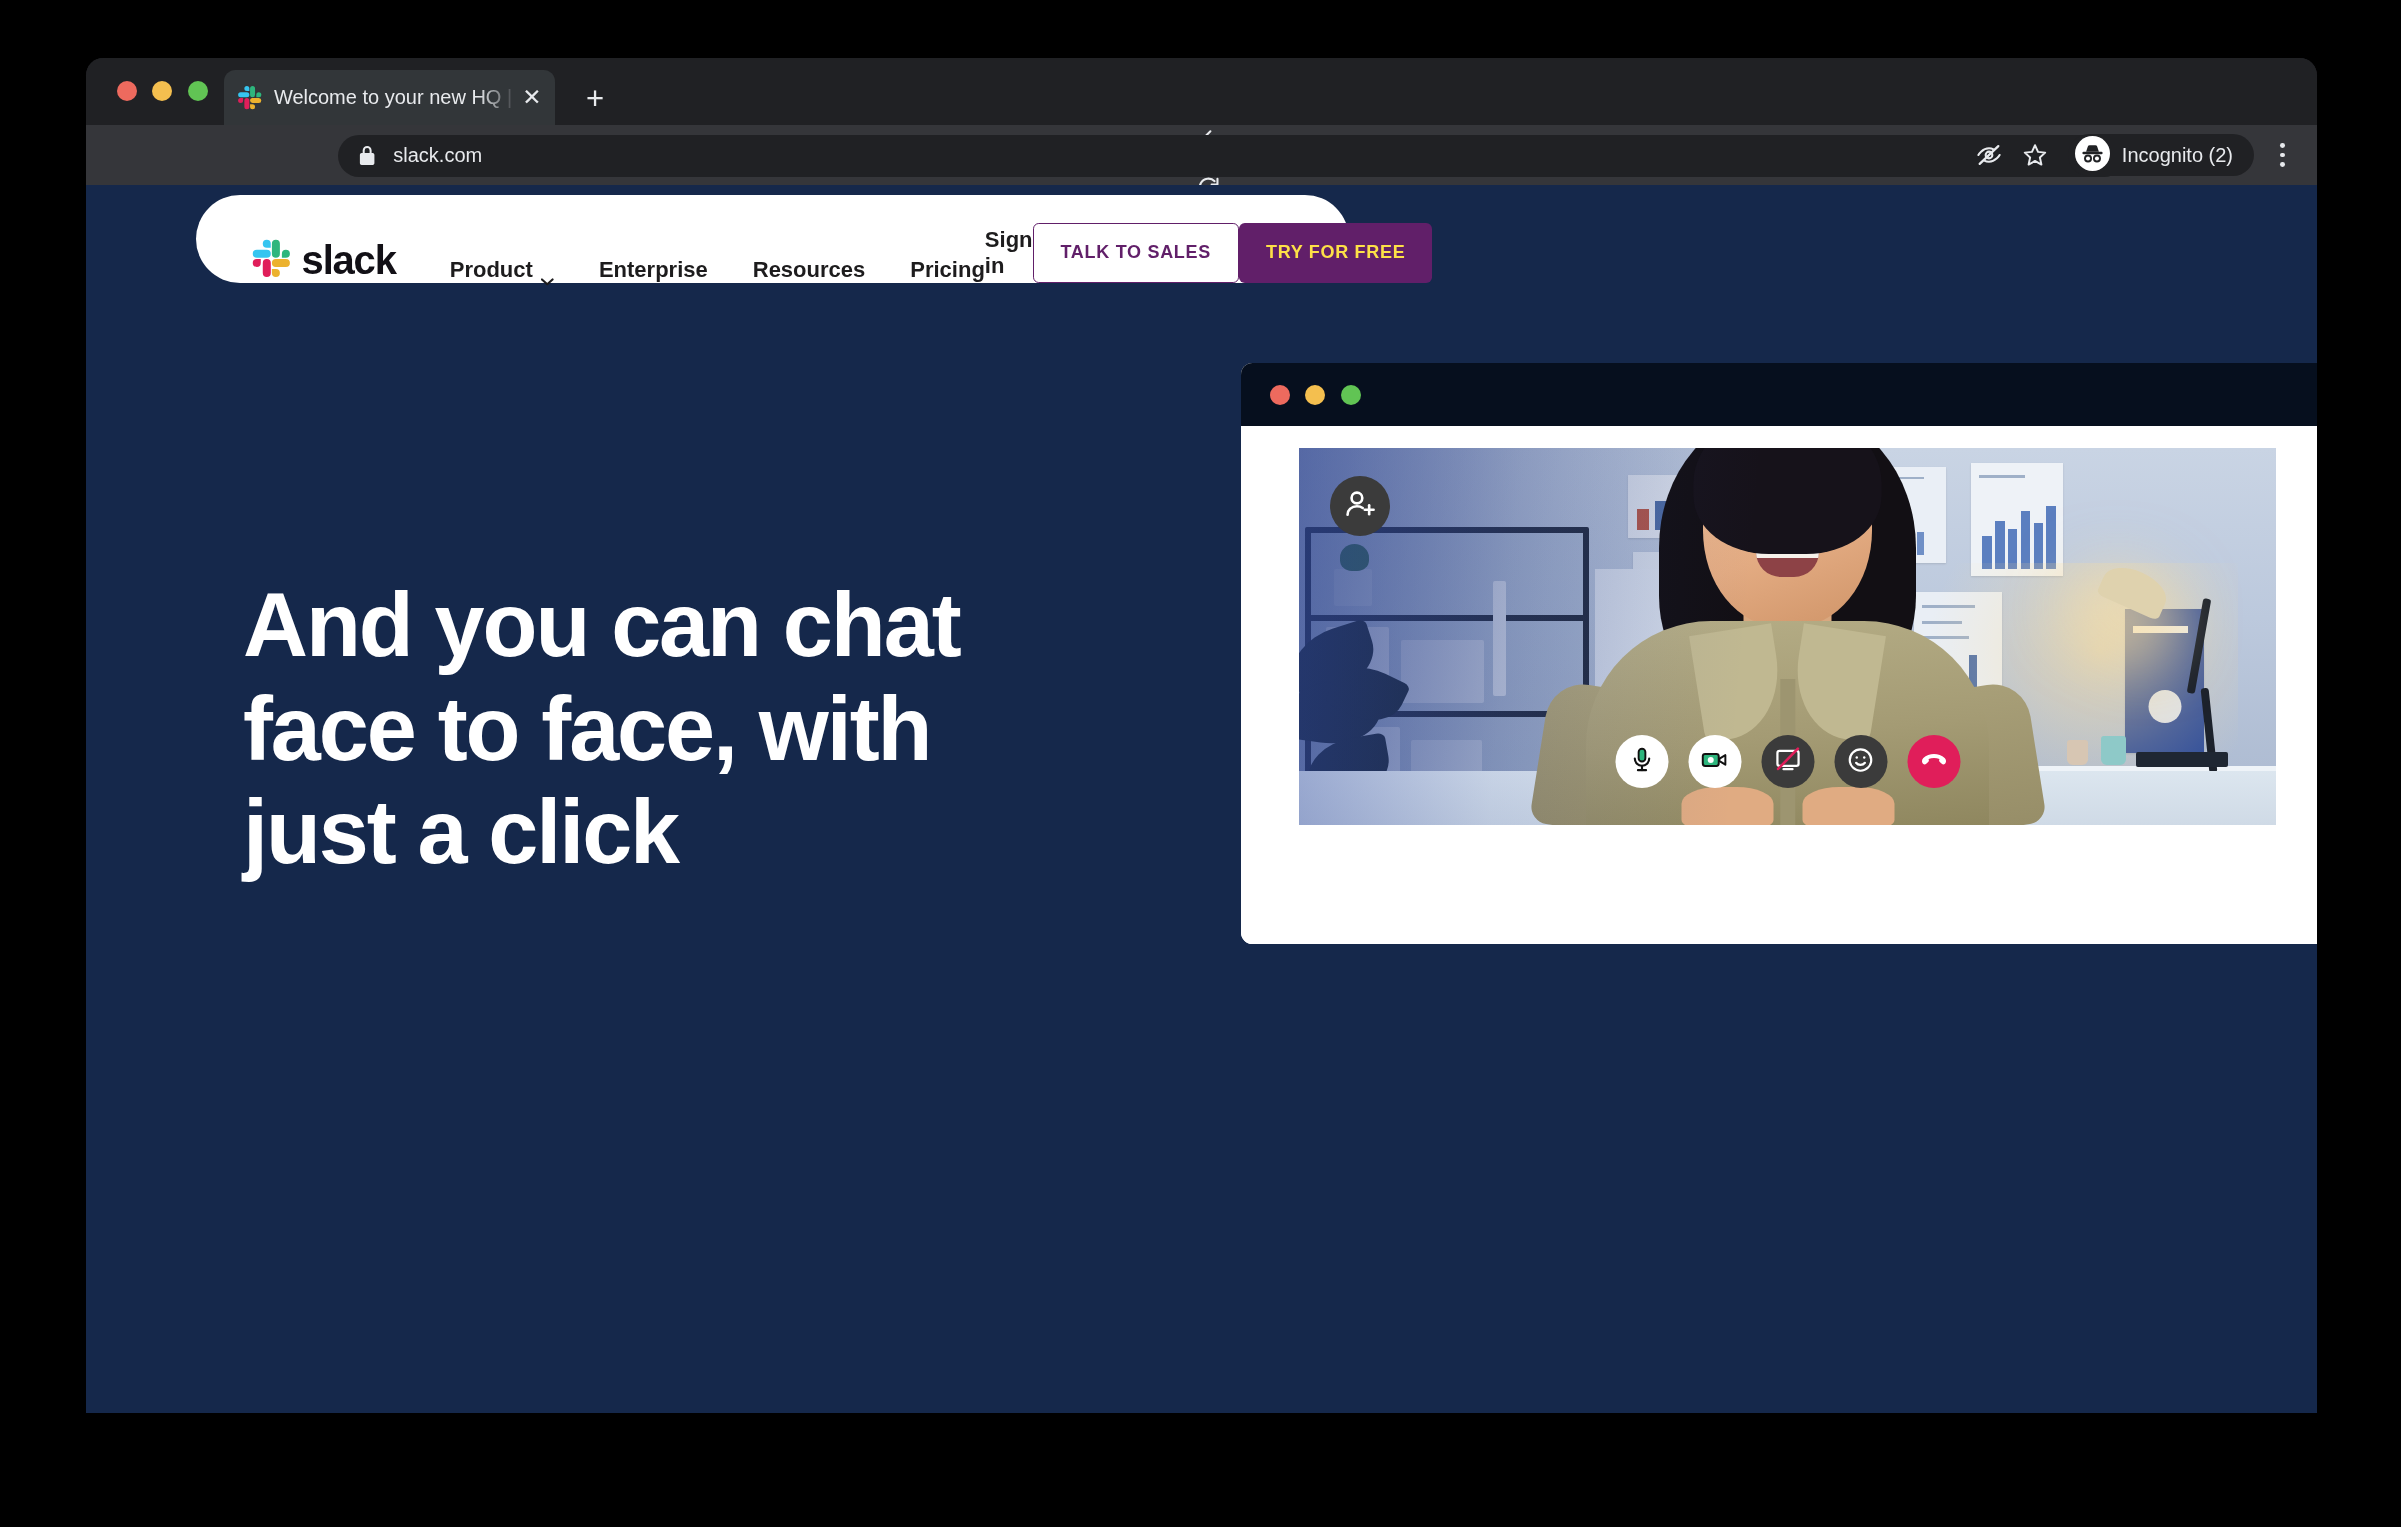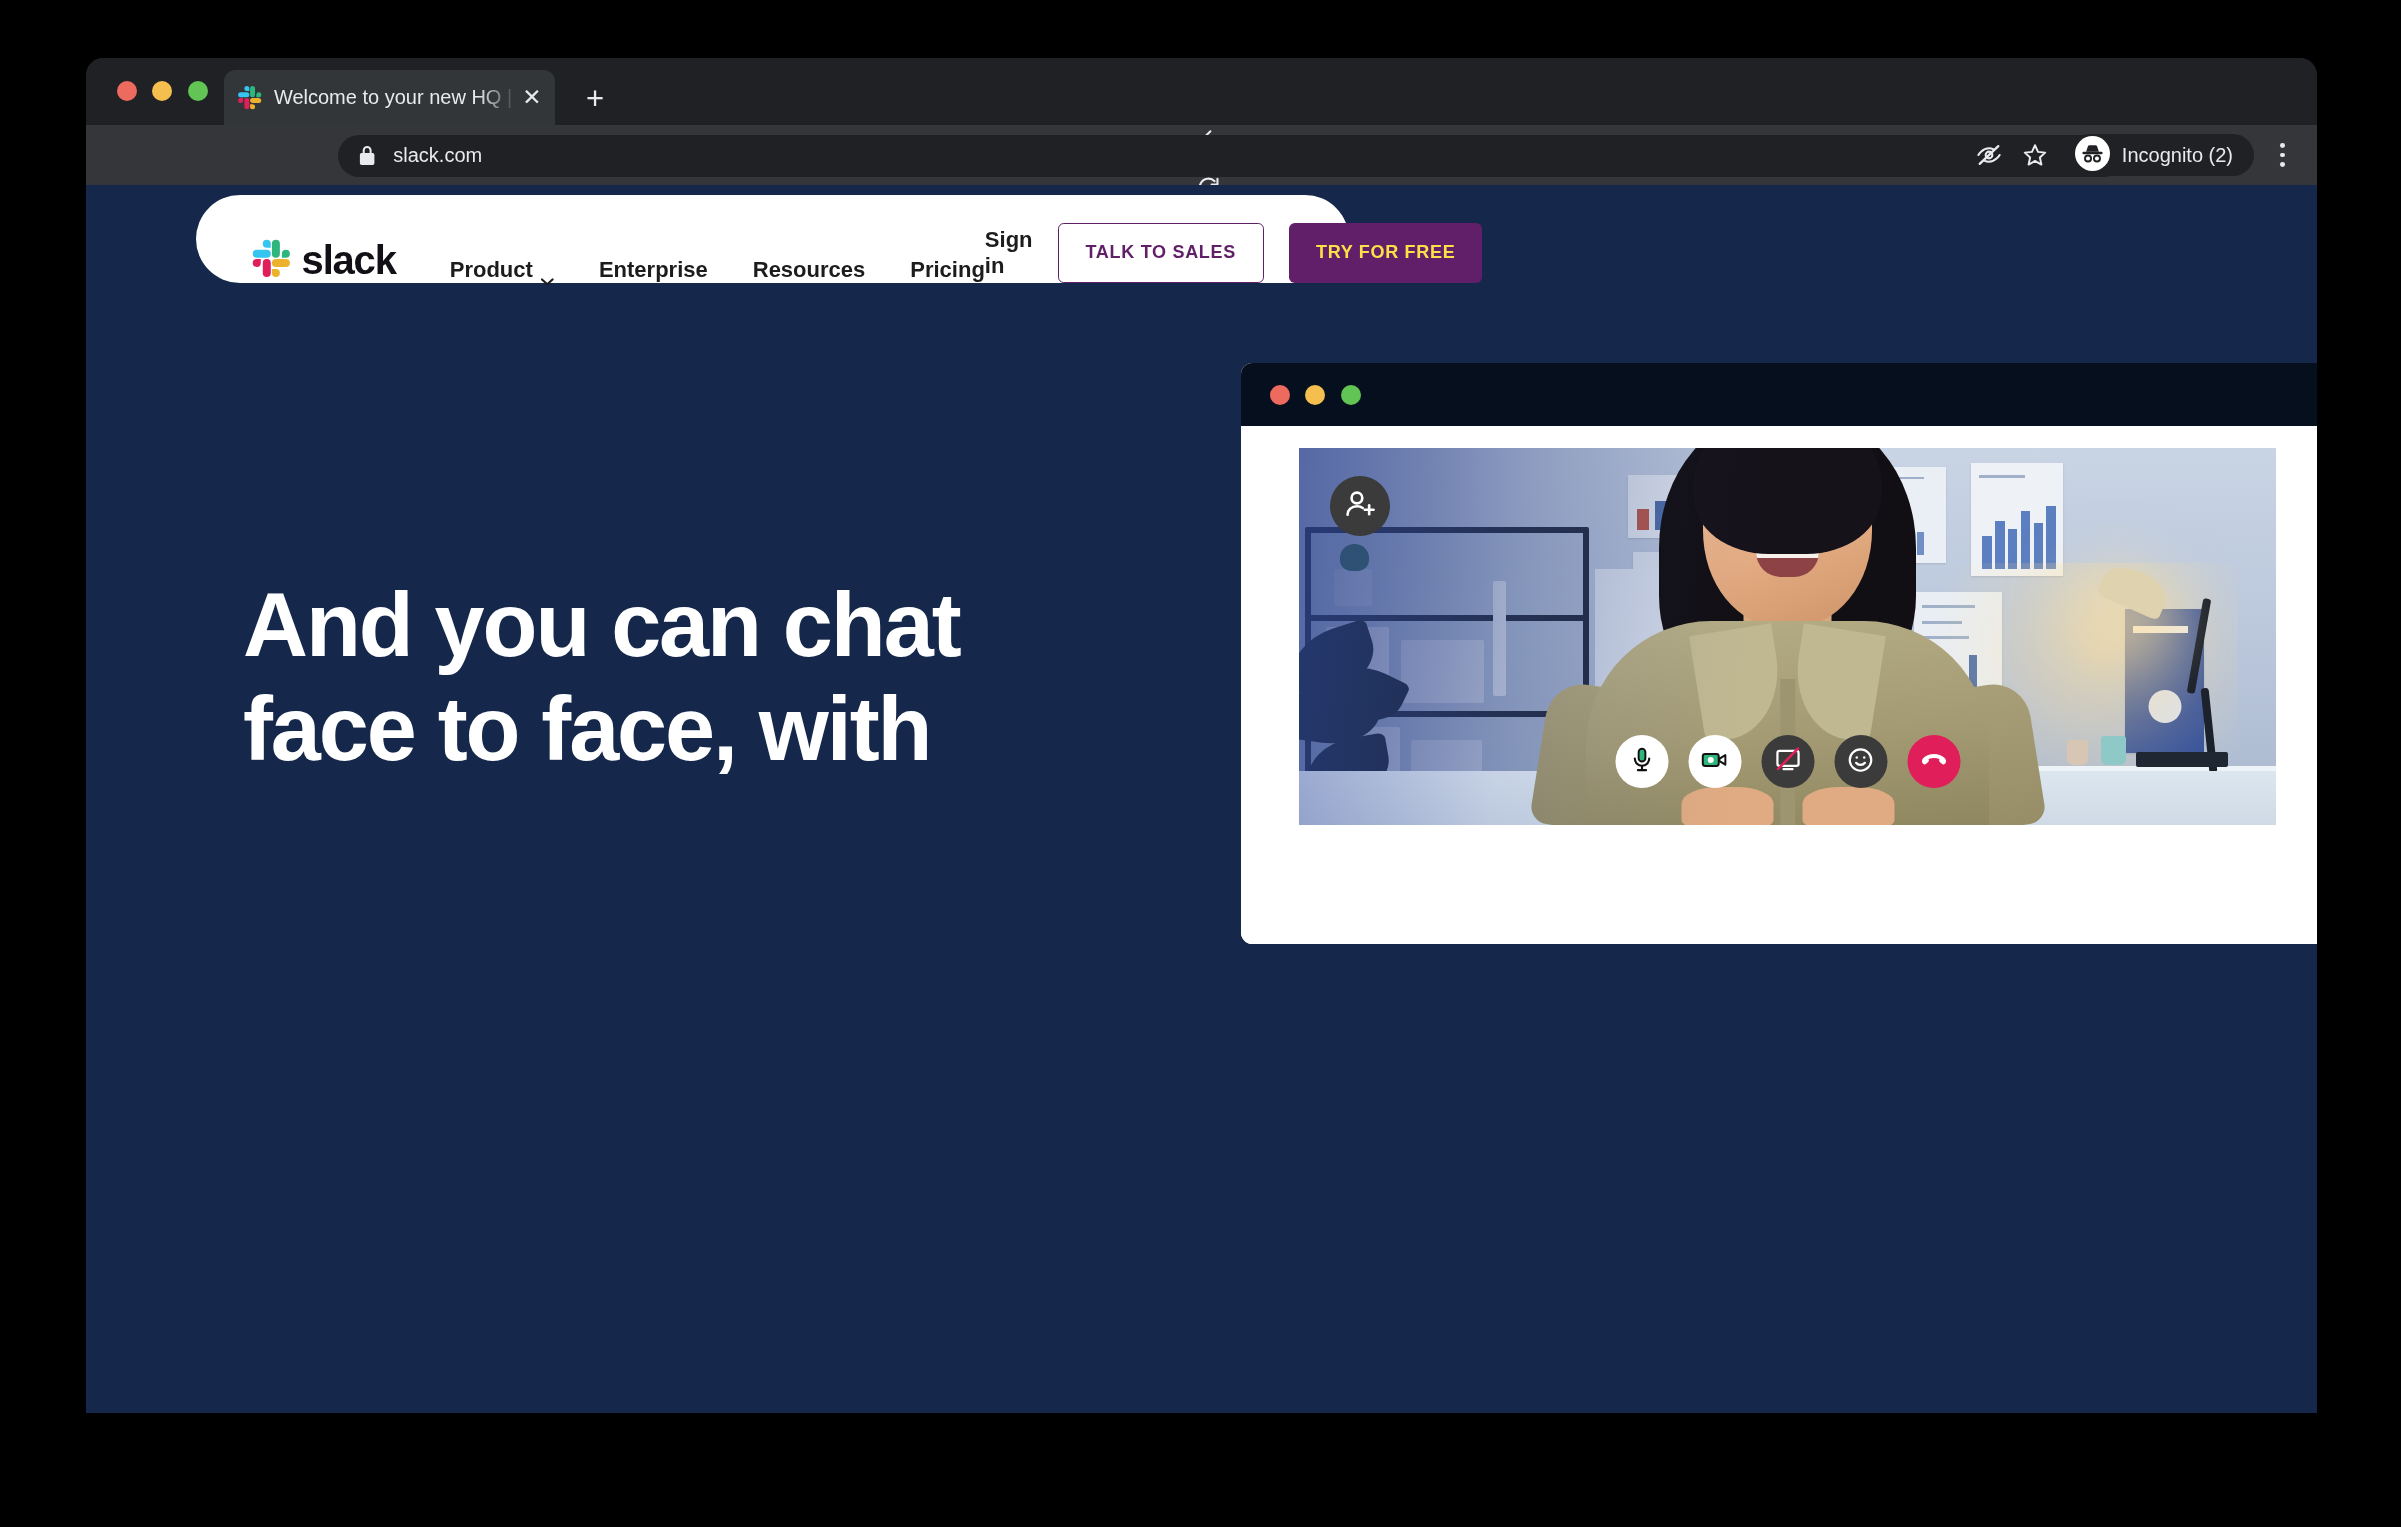--- a/index.html
+++ b/index.html
@@ -113,21 +113,21 @@
     display: flex; align-items: flex-end;
   }
   #slack-logo-wrap { display: flex; align-items: center; margin-left: 55px; }
   #slack-wordmark { font-size: 40px; font-weight: 800; color: #121016; letter-spacing: -1.2px; margin-left: 10.6px; }
   #nav-links { display: flex; align-items: center; gap: 45px; margin-left: 54px; }
   .nav-link {
     font-size: 22px; font-weight: 700; color: #1d1c1d;
     display: flex; align-items: center; gap: 8.6px; white-space: nowrap;
   }
   .chev { width: 12.5px; height: 7.7px; flex: none; }
-  #nav-right { display: flex; align-items: center; margin-left: auto; margin-right: 55px; gap: 25px; }
+  #nav-right { display: flex; align-items: center; margin-left: auto; margin-right: 55px; }
   #sign-in { font-size: 22px; font-weight: 700; color: #1d1c1d; }
   .btn {
     font-size: 18px; font-weight: 800; letter-spacing: 0.7px;
     border-radius: 5.8px; display: flex; align-items: center; justify-content: center;
     height: 60px; padding: 0 27px; white-space: nowrap;
   }
   #btn-talk-sales { color: #611f69; background: #fff; border: 1.5px solid #611f69; }
   #btn-try-free { color: #fde047; background: #611f69; }
 
   
@@ -423,20 +423,21 @@
       <div id="nav-right">
         <span id="sign-in">Sign in</span>
         <span class="btn" id="btn-talk-sales">TALK TO SALES</span>
         <span class="btn" id="btn-try-free">TRY FOR FREE</span>
       </div>
     </nav>
 
     <h1 id="headline">
       <span>And you can chat</span><br>
       <span>face to face, with</span><br>
+      <span>just a click</span>
     </h1>
 
     <div id="video-window">
       <div id="video-titlebar">
         <span class="tl red"></span>
         <span class="tl yellow"></span>
         <span class="tl green"></span>
       </div>
 
       <div id="video-body">

